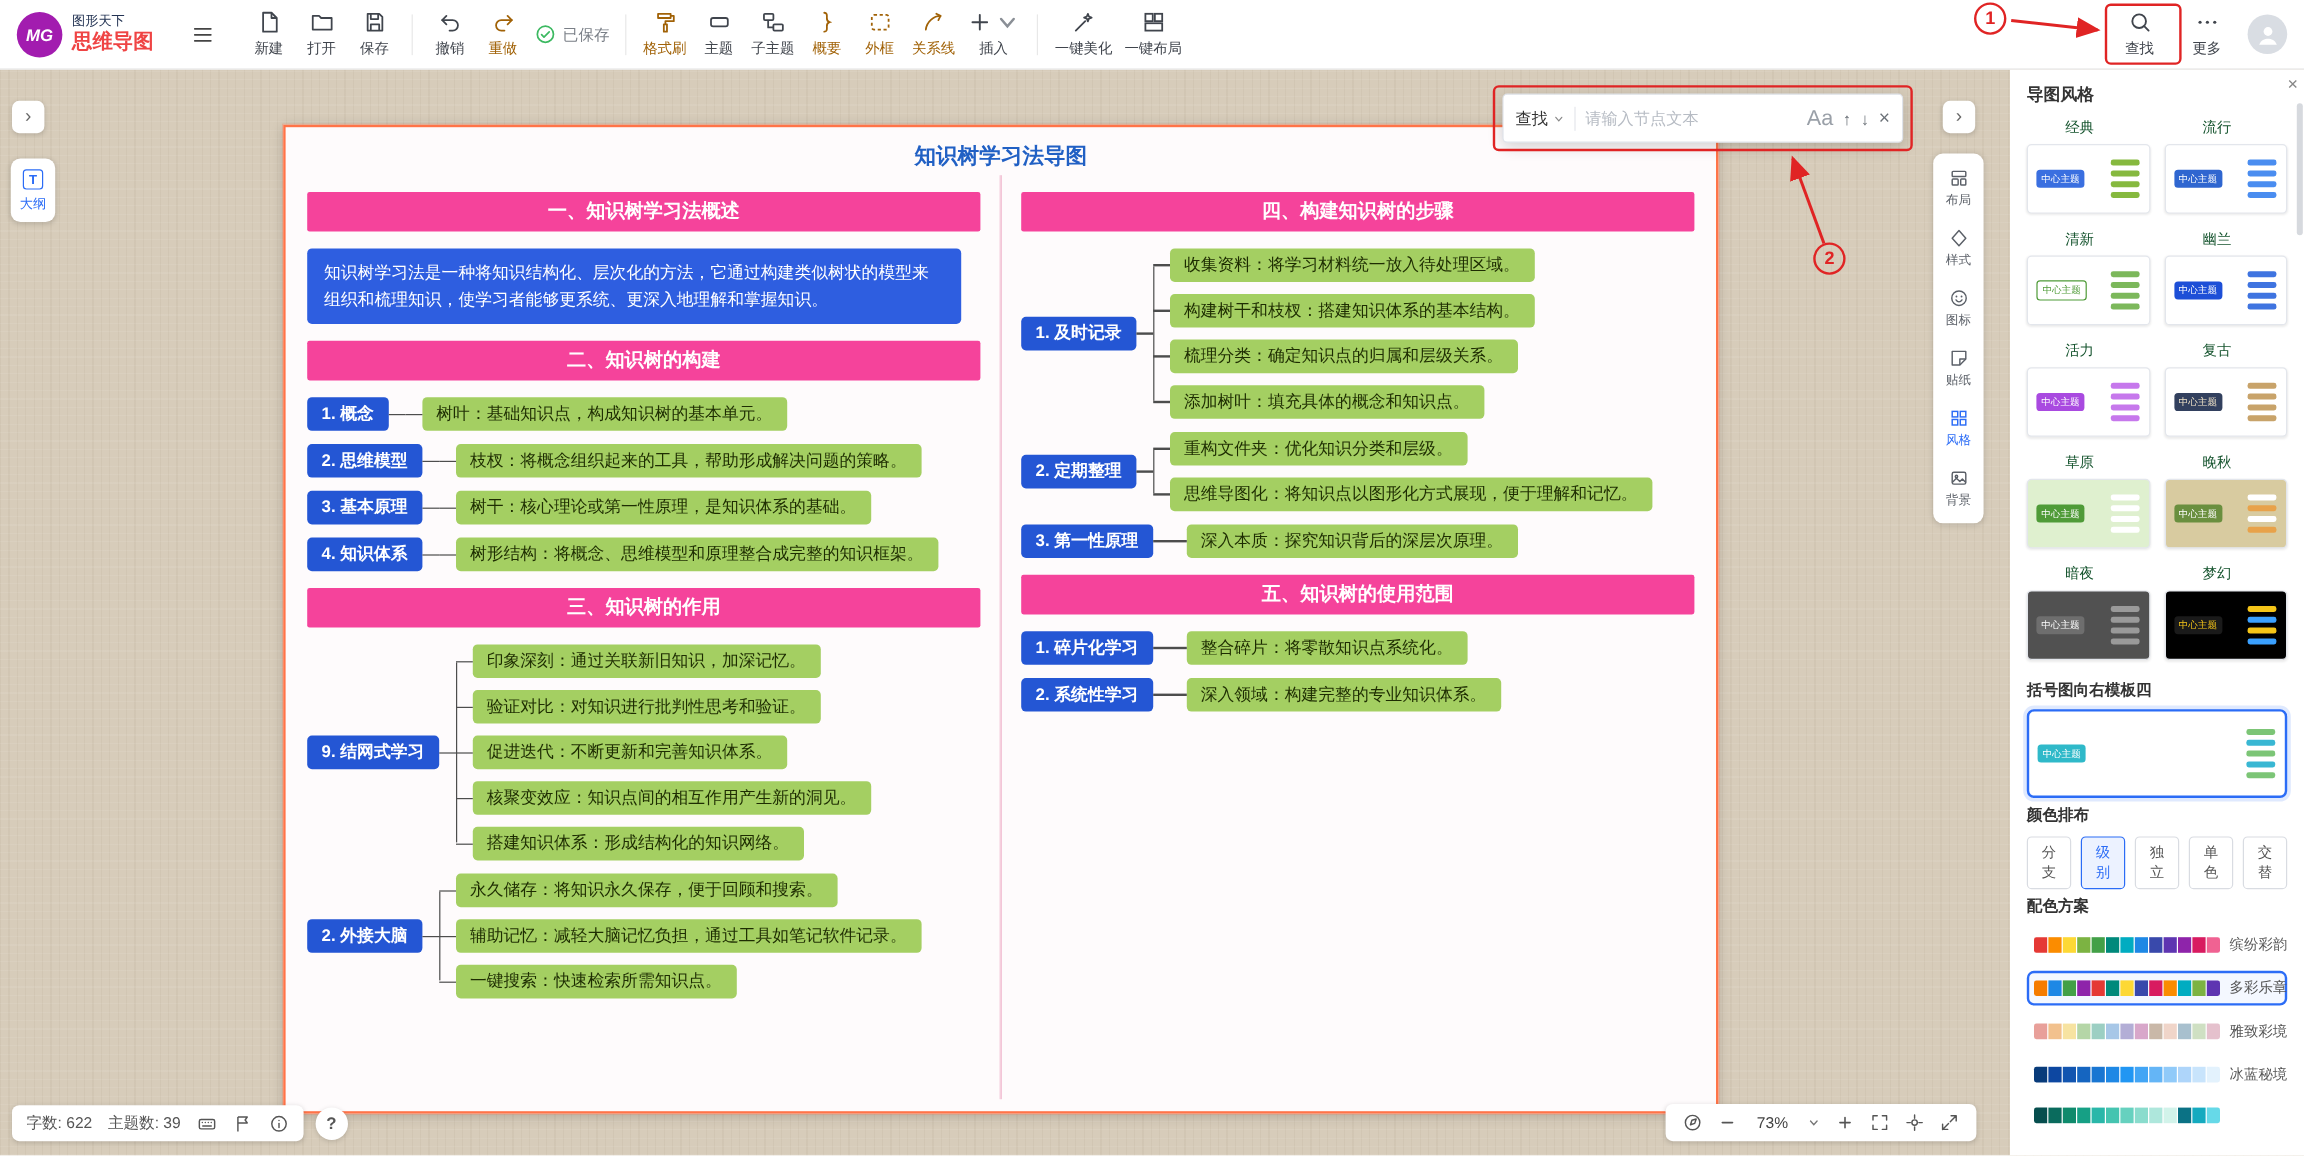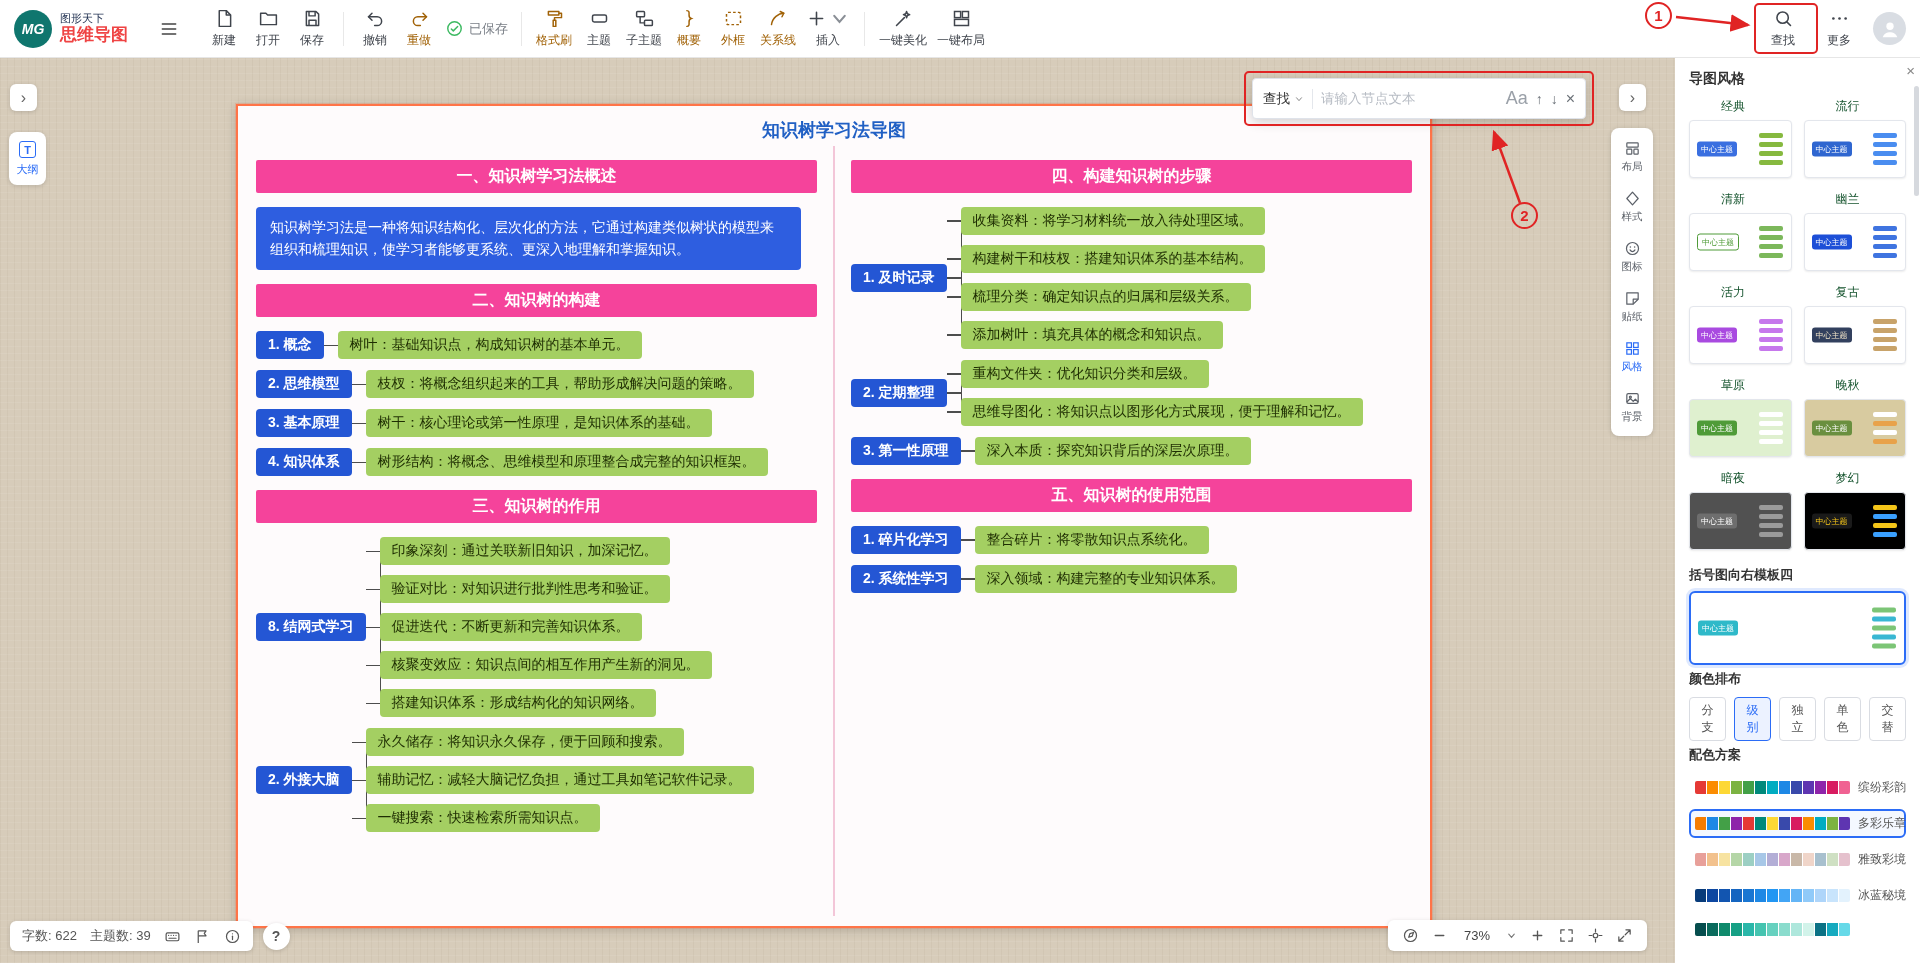--- a/index.html
+++ b/index.html
@@ -9,21 +9,21 @@
     background-image:
       repeating-linear-gradient(0deg, rgba(255,255,255,.07) 0 1px, transparent 1px 7px),
       repeating-linear-gradient(90deg, rgba(120,100,70,.06) 0 1px, transparent 1px 7px);
   }
   svg { display:block; }
 
   
   .topbar { position:absolute; top:0; left:0; right:0; height:58px; background:#fff;
     border-bottom:1px solid #e6e6e6; display:flex; align-items:center; padding:0 12px 0 14px; z-index:30; }
   .brand { display:flex; align-items:center; gap:8px; }
-  .logo-circle { width:38px; height:38px; border-radius:50%; background:#0f766e; color:#fff;
+  .logo-circle { width:38px; height:38px; border-radius:50%; background:#a21caf; color:#fff;
     display:flex; align-items:center; justify-content:center; font-weight:bold; font-size:14px; font-style:italic; }
   .brand-text { display:flex; flex-direction:column; line-height:1.15; }
   .brand-top { font-size:11px; color:#23folly; color:#233353; }
   .brand-bottom { font-size:17px; font-weight:bold; color:#ef4444; }
   .icon-btn { border:none; background:transparent; cursor:pointer; color:#444; width:34px; height:34px;
     display:flex; align-items:center; justify-content:center; border-radius:6px; margin:0 16px 0 24px; }
   .icon-btn svg { width:20px; height:20px; }
   .tb-item { display:flex; flex-direction:column; align-items:center; justify-content:center; gap:3px;
     min-width:44px; padding:4px 5px; border-radius:6px; cursor:pointer; color:#40454d; }
   .tb-item svg { width:21px; height:21px; }
@@ -64,21 +64,21 @@
   .mm-col:first-child { border-left:none; }
   .mm-col:last-child { border-right:none; }
   .mm-header { background:#f5439b; color:#fff; font-size:16px; font-weight:bold; text-align:center;
     padding:6px 4px; border-radius:2px; margin:14px 0; cursor:pointer; }
   .mm-para { background:#2e5ee0; color:#fff; font-size:14px; line-height:1.55; padding:10px 14px;
     border-radius:4px; margin:0 0 4px; max-width:545px; cursor:pointer; }
   .mm-group { display:flex; align-items:center; margin:0 0 11px; }
   .mm-blabel { background:#2456d4; color:#fff; font-weight:bold; font-size:14px; padding:5px 12px;
     border-radius:4px; white-space:nowrap; flex:none; cursor:pointer; }
   .mm-stub { width:14px; height:1.6px; background:#4d4d4d; flex:none; }
-  .mm-children { display:flex; flex-direction:column; gap:10px; position:relative; }
+  .mm-children { display:flex; flex-direction:column; gap:10px; position:relative; padding-left:14px; }
   .mm-children.multi::before { content:""; position:absolute; left:0; top:15px; bottom:15px; width:1.6px; background:#4d4d4d; }
   .mm-child { position:relative; background:#a4cf62; color:#1e2d02; font-size:14px; padding:5px 12px;
     border-radius:4px; white-space:nowrap; width:max-content; cursor:pointer; }
   .mm-child::before { content:""; position:absolute; left:-14px; top:50%; margin-top:-0.8px; width:14px; height:1.6px; background:#4d4d4d; }
 
   
   .search-popup { position:absolute; left:1252px; top:20px; width:334px; height:41px; background:#fff;
     border:1px solid #dfe3ea; border-radius:4px; box-shadow:0 3px 12px rgba(0,0,0,.18); display:flex;
     align-items:center; gap:8px; padding:0 10px; z-index:40; }
   .find-mode { display:flex; align-items:center; gap:4px; font-size:13.5px; color:#333; cursor:pointer; }
@@ -357,21 +357,21 @@
             </div>
             <div class="mm-group">
               <div class="mm-blabel">4. 知识体系</div>
               <div class="mm-stub"></div>
               <div class="mm-children">
                 <div class="mm-child">树形结构：将概念、思维模型和原理整合成完整的知识框架。</div>
               </div>
             </div>
             <div class="mm-header">三、知识树的作用</div>
             <div class="mm-group">
-              <div class="mm-blabel">8. 结网式学习</div>
+              <div class="mm-blabel">9. 结网式学习</div>
               <div class="mm-stub"></div>
               <div class="mm-children multi">
                 <div class="mm-child">印象深刻：通过关联新旧知识，加深记忆。</div>
                 <div class="mm-child">验证对比：对知识进行批判性思考和验证。</div>
                 <div class="mm-child">促进迭代：不断更新和完善知识体系。</div>
                 <div class="mm-child">核聚变效应：知识点间的相互作用产生新的洞见。</div>
                 <div class="mm-child">搭建知识体系：形成结构化的知识网络。</div>
               </div>
             </div>
             <div class="mm-group">

